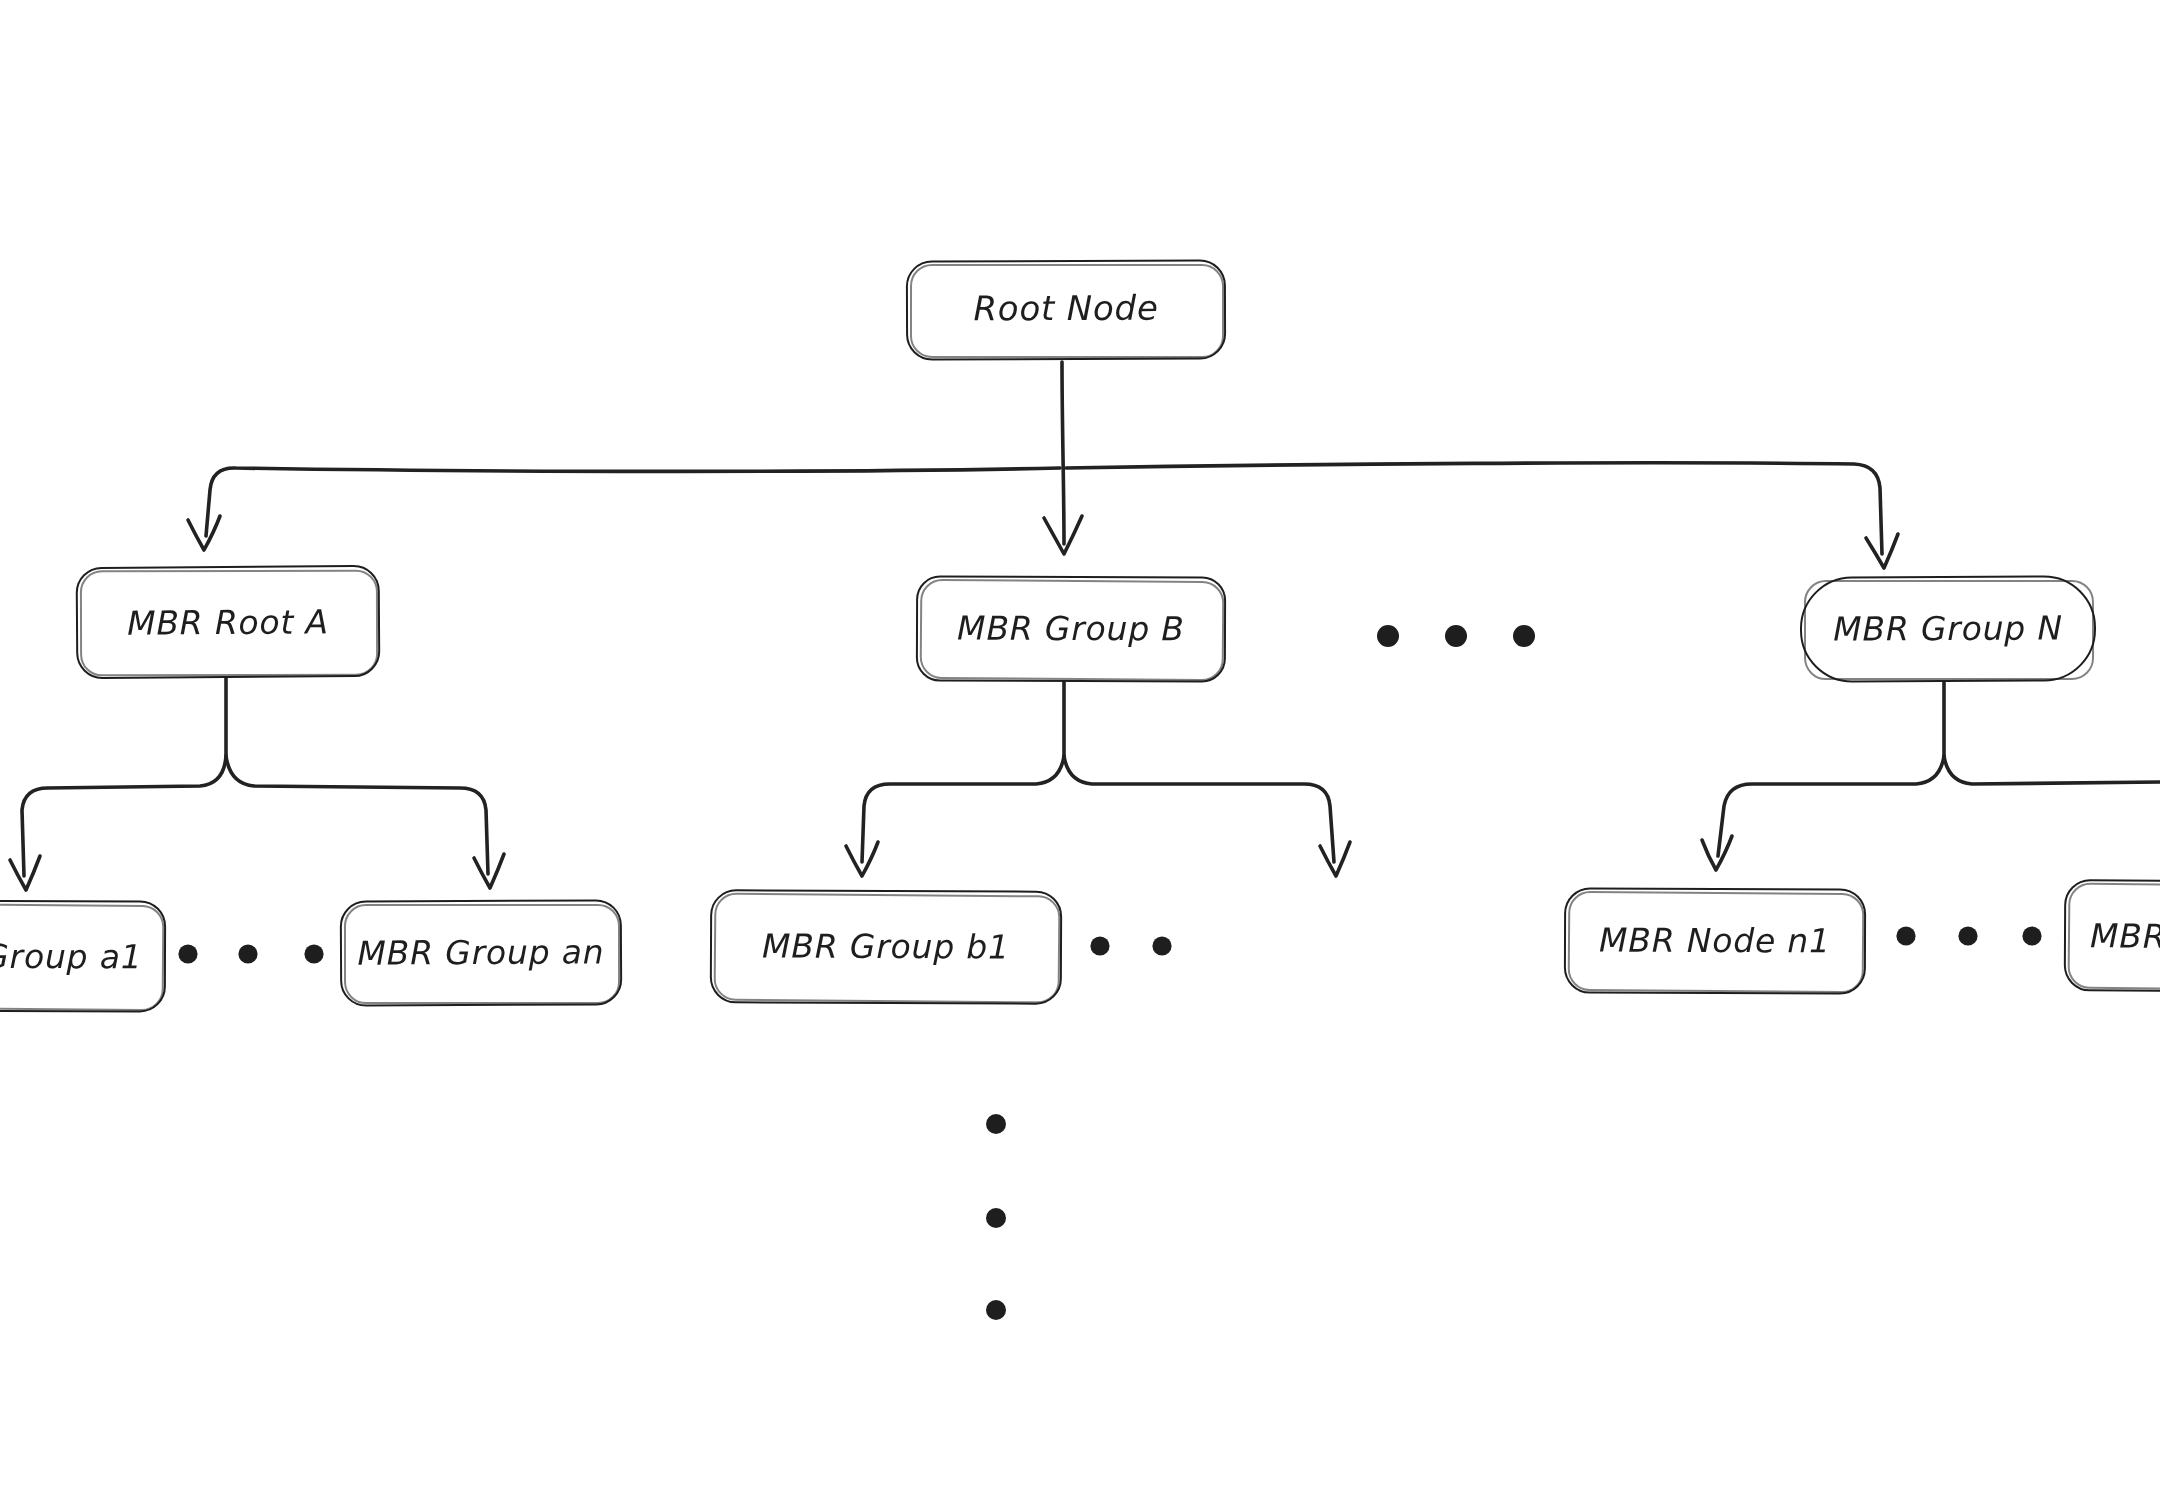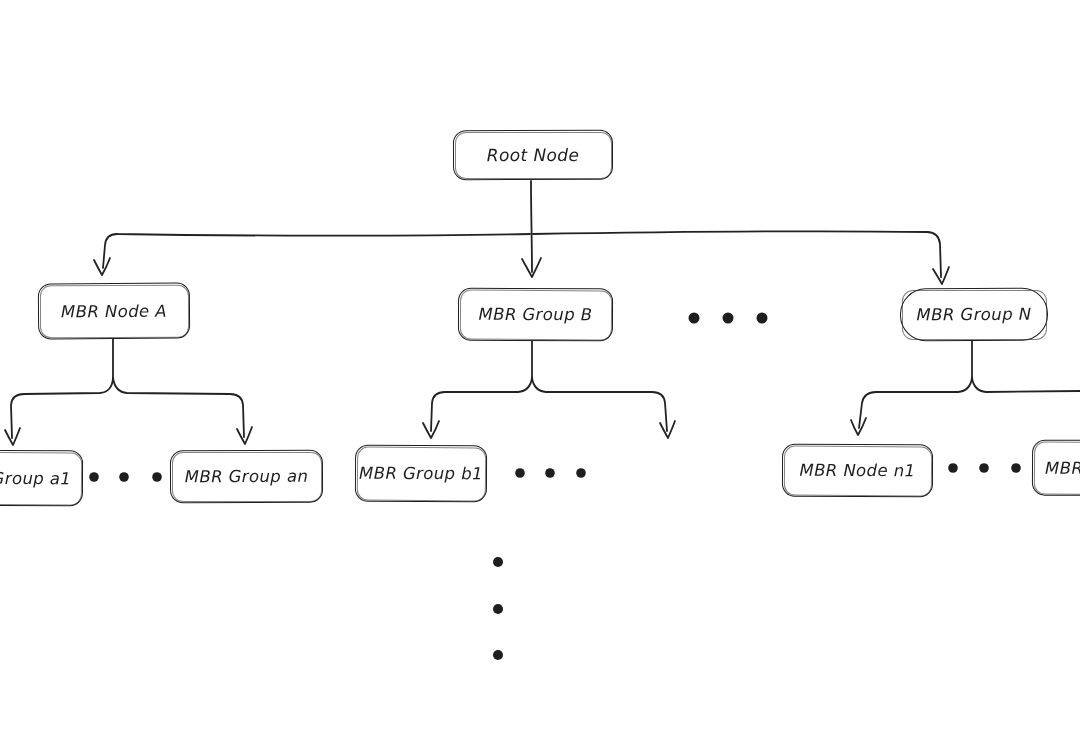--- a/index.html
+++ b/index.html
@@ -56,25 +56,25 @@
     inset: 0.5px;
     border: 1px solid rgba(30,30,30,0.55);
     border-radius: 11px;
     transform: rotate(0.25deg);
     pointer-events: none;
   }
   .node .lbl { position: relative; }
 
   #n-root { left: 453px; top: 130px; width: 160px; height: 50px; font-size: 17px; transform: rotate(-0.2deg); }
   #n-ga   { left: 38px;  top: 283px; width: 152px; height: 56px; transform: rotate(-0.4deg); }
-  #n-gb   { left: 458px; top: 288px; width: 155px; height: 53px; transform: rotate(0.2deg); }
+  #n-gb   { left: 458px; top: 288px; width: 155px; height: 53px; transform: rotate(0.2deg); border-radius: 12px; }
   #n-gn   { left: 900px; top: 288px; width: 148px; height: 53px; transform: rotate(-0.3deg); border-radius: 26px; }
   #n-a1   { left: -64px; top: 450px; width: 147px; height: 56px; transform: rotate(0.2deg); }
-  #n-an   { left: 170px; top: 450px; width: 153px; height: 53px; transform: rotate(-0.3deg); }
-  #n-b1   { left: 355px; top: 445px; width: 132px; height: 57px; transform: rotate(0.25deg); }
+  #n-an   { left: 170px; top: 450px; width: 141px; height: 53px; transform: rotate(-0.3deg); }
+  #n-b1   { left: 355px; top: 445px; width: 176px; height: 57px; transform: rotate(0.25deg); }
   #n-bn   { left: 597px; top: 444px; width: 148px; height: 57px; transform: rotate(-0.2deg); }
   #n-n1   { left: 782px; top: 444px; width: 151px; height: 53px; transform: rotate(0.2deg); }
   #n-nn   { left: 1032px; top: 440px; width: 150px; height: 56px; transform: rotate(0.3deg); }
 </style>
 </head>
 <body>
 
 <div class="canvas">
 
   <svg class="edges" viewBox="0 0 1080 744" aria-hidden="true">
@@ -134,21 +134,21 @@
         <circle cx="498" cy="609" r="5"></circle>
         <circle cx="498" cy="655" r="5"></circle>
     </g>
   </svg>
 
   <div class="node" id="n-root">
     <span class="lbl">Root Node</span>
   </div>
 
   <div class="node" id="n-ga">
-    <span class="lbl">MBR Node A</span>
+    <span class="lbl">MBR Root A</span>
   </div>
   <div class="node" id="n-gb">
     <span class="lbl">MBR Group B</span>
   </div>
   <div class="node" id="n-gn">
     <span class="lbl">MBR Group N</span>
   </div>
 
   <div class="node" id="n-a1">
     <span class="lbl">MBR Group a1</span>

